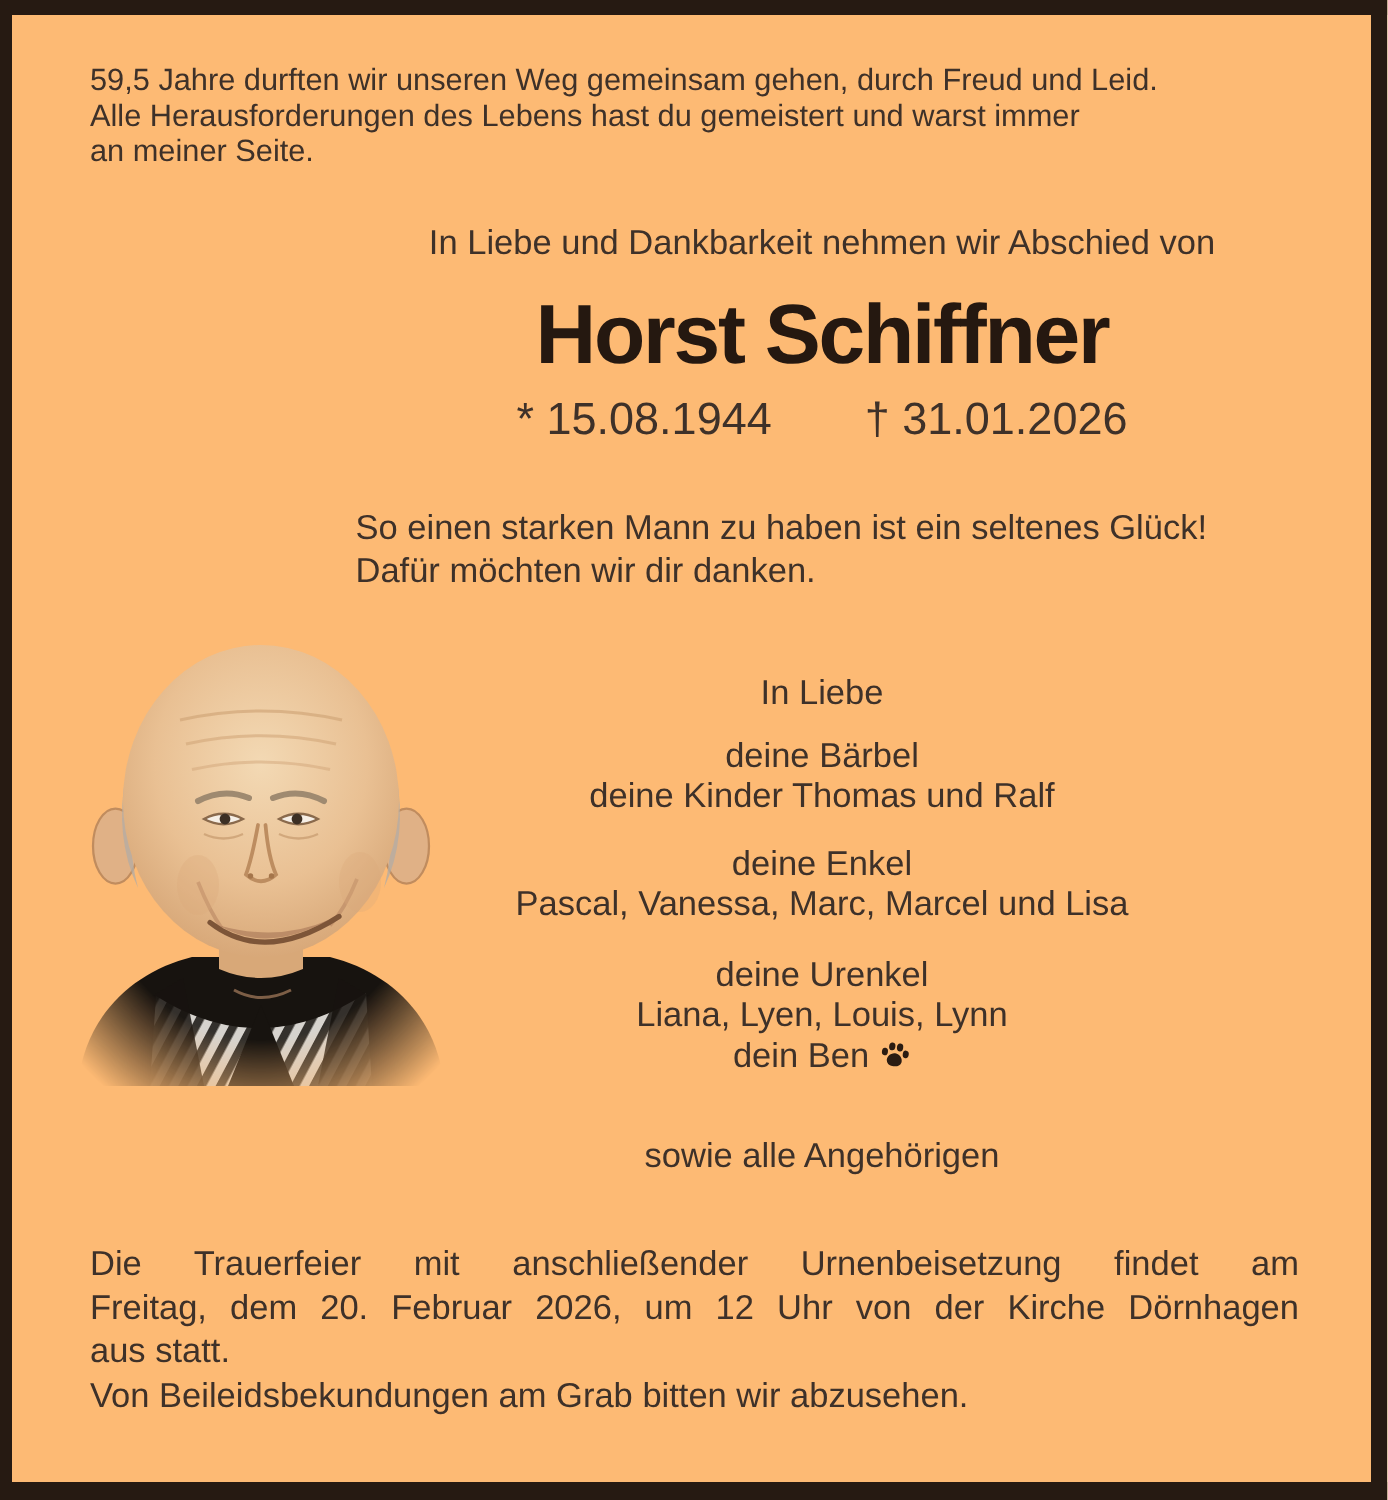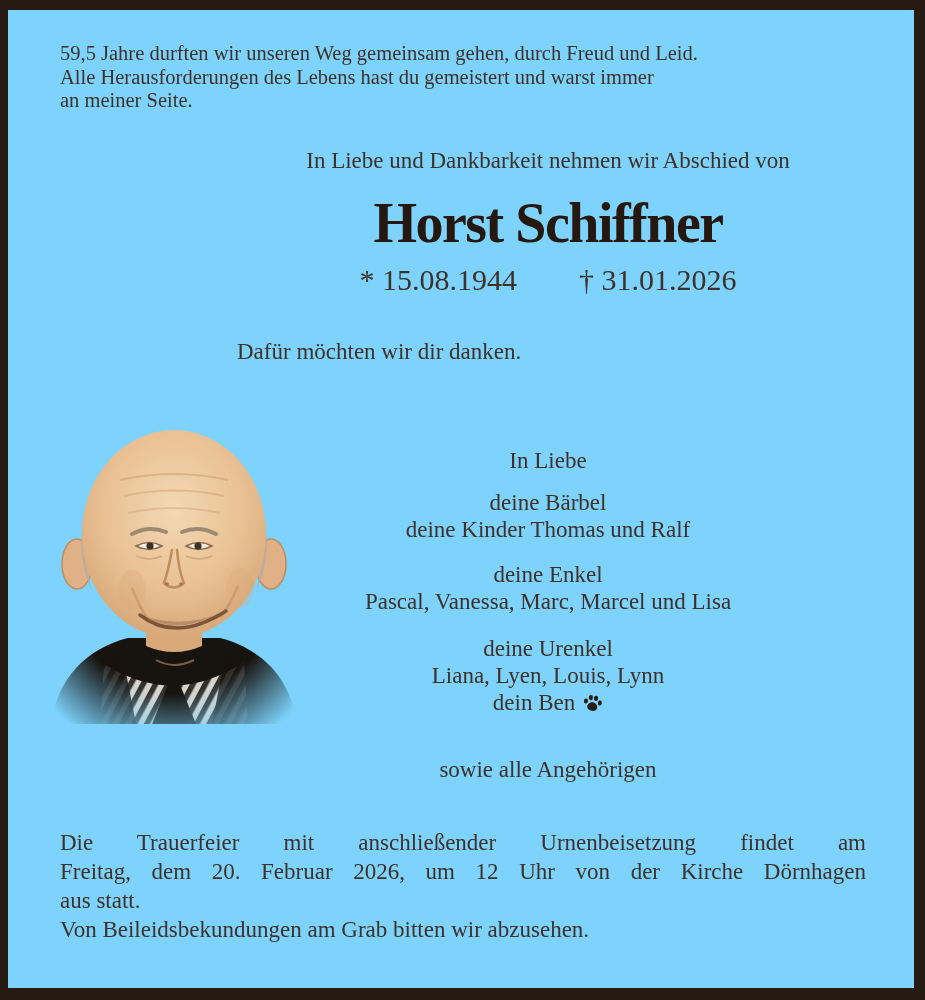--- a/index.html
+++ b/index.html
@@ -1,20 +1,20 @@
 <!DOCTYPE html>
 <html><head>
 <meta charset="utf-8">
 <style>
   html,body{margin:0;padding:0;background:#ffffff;}
   .page{
     position:relative;
     width:925px;height:1000px;
-    background:#7dd3fc;
-    font-family:Liberation Serif, serif;
+    background:#fdba74;
+    font-family:Liberation Sans, sans-serif;
     color:#3e3129;
     overflow:hidden;
   }
   .frame{position:absolute;background:#261a12;}
   .frame-top{top:0;left:0;right:0;height:10px;}
   .frame-bottom{bottom:0;left:0;right:0;height:12px;}
   .frame-left{top:0;bottom:0;left:0;width:8px;}
   .frame-right{top:0;bottom:0;right:0;width:11px;}
 
   .abs{position:absolute;}
@@ -166,20 +166,21 @@
       <path d="M98,205 Q130,224 172,201 Q138,216 98,205 Z" fill="#9c6a4d" opacity="0.5"></path>
 
       <path d="M108,248 Q126,258 146,248" stroke="#c2916a" stroke-width="2" fill="none" opacity="0.6"></path>
 
       <ellipse cx="84" cy="178" rx="14" ry="20" fill="#d9a87c" opacity="0.3"></ellipse>
       <ellipse cx="192" cy="176" rx="14" ry="20" fill="#d9a87c" opacity="0.3"></ellipse>
     </svg>
   </div>
 
   <div class="abs tribute">
+    <div>So einen starken Mann zu haben ist ein seltenes Glück!</div>
     <div>Dafür möchten wir dir danken.</div>
   </div>
 
   <div class="abs funeral">
     <div class="just">Die Trauerfeier mit anschließender Urnenbeisetzung findet am</div>
     <div class="just">Freitag, dem 20. Februar 2026, um 12 Uhr von der Kirche Dörnhagen</div>
     <div class="last">aus statt.</div>
   </div>
 
   <div class="abs condolence">Von Beileidsbekundungen am Grab bitten wir abzusehen.</div>

